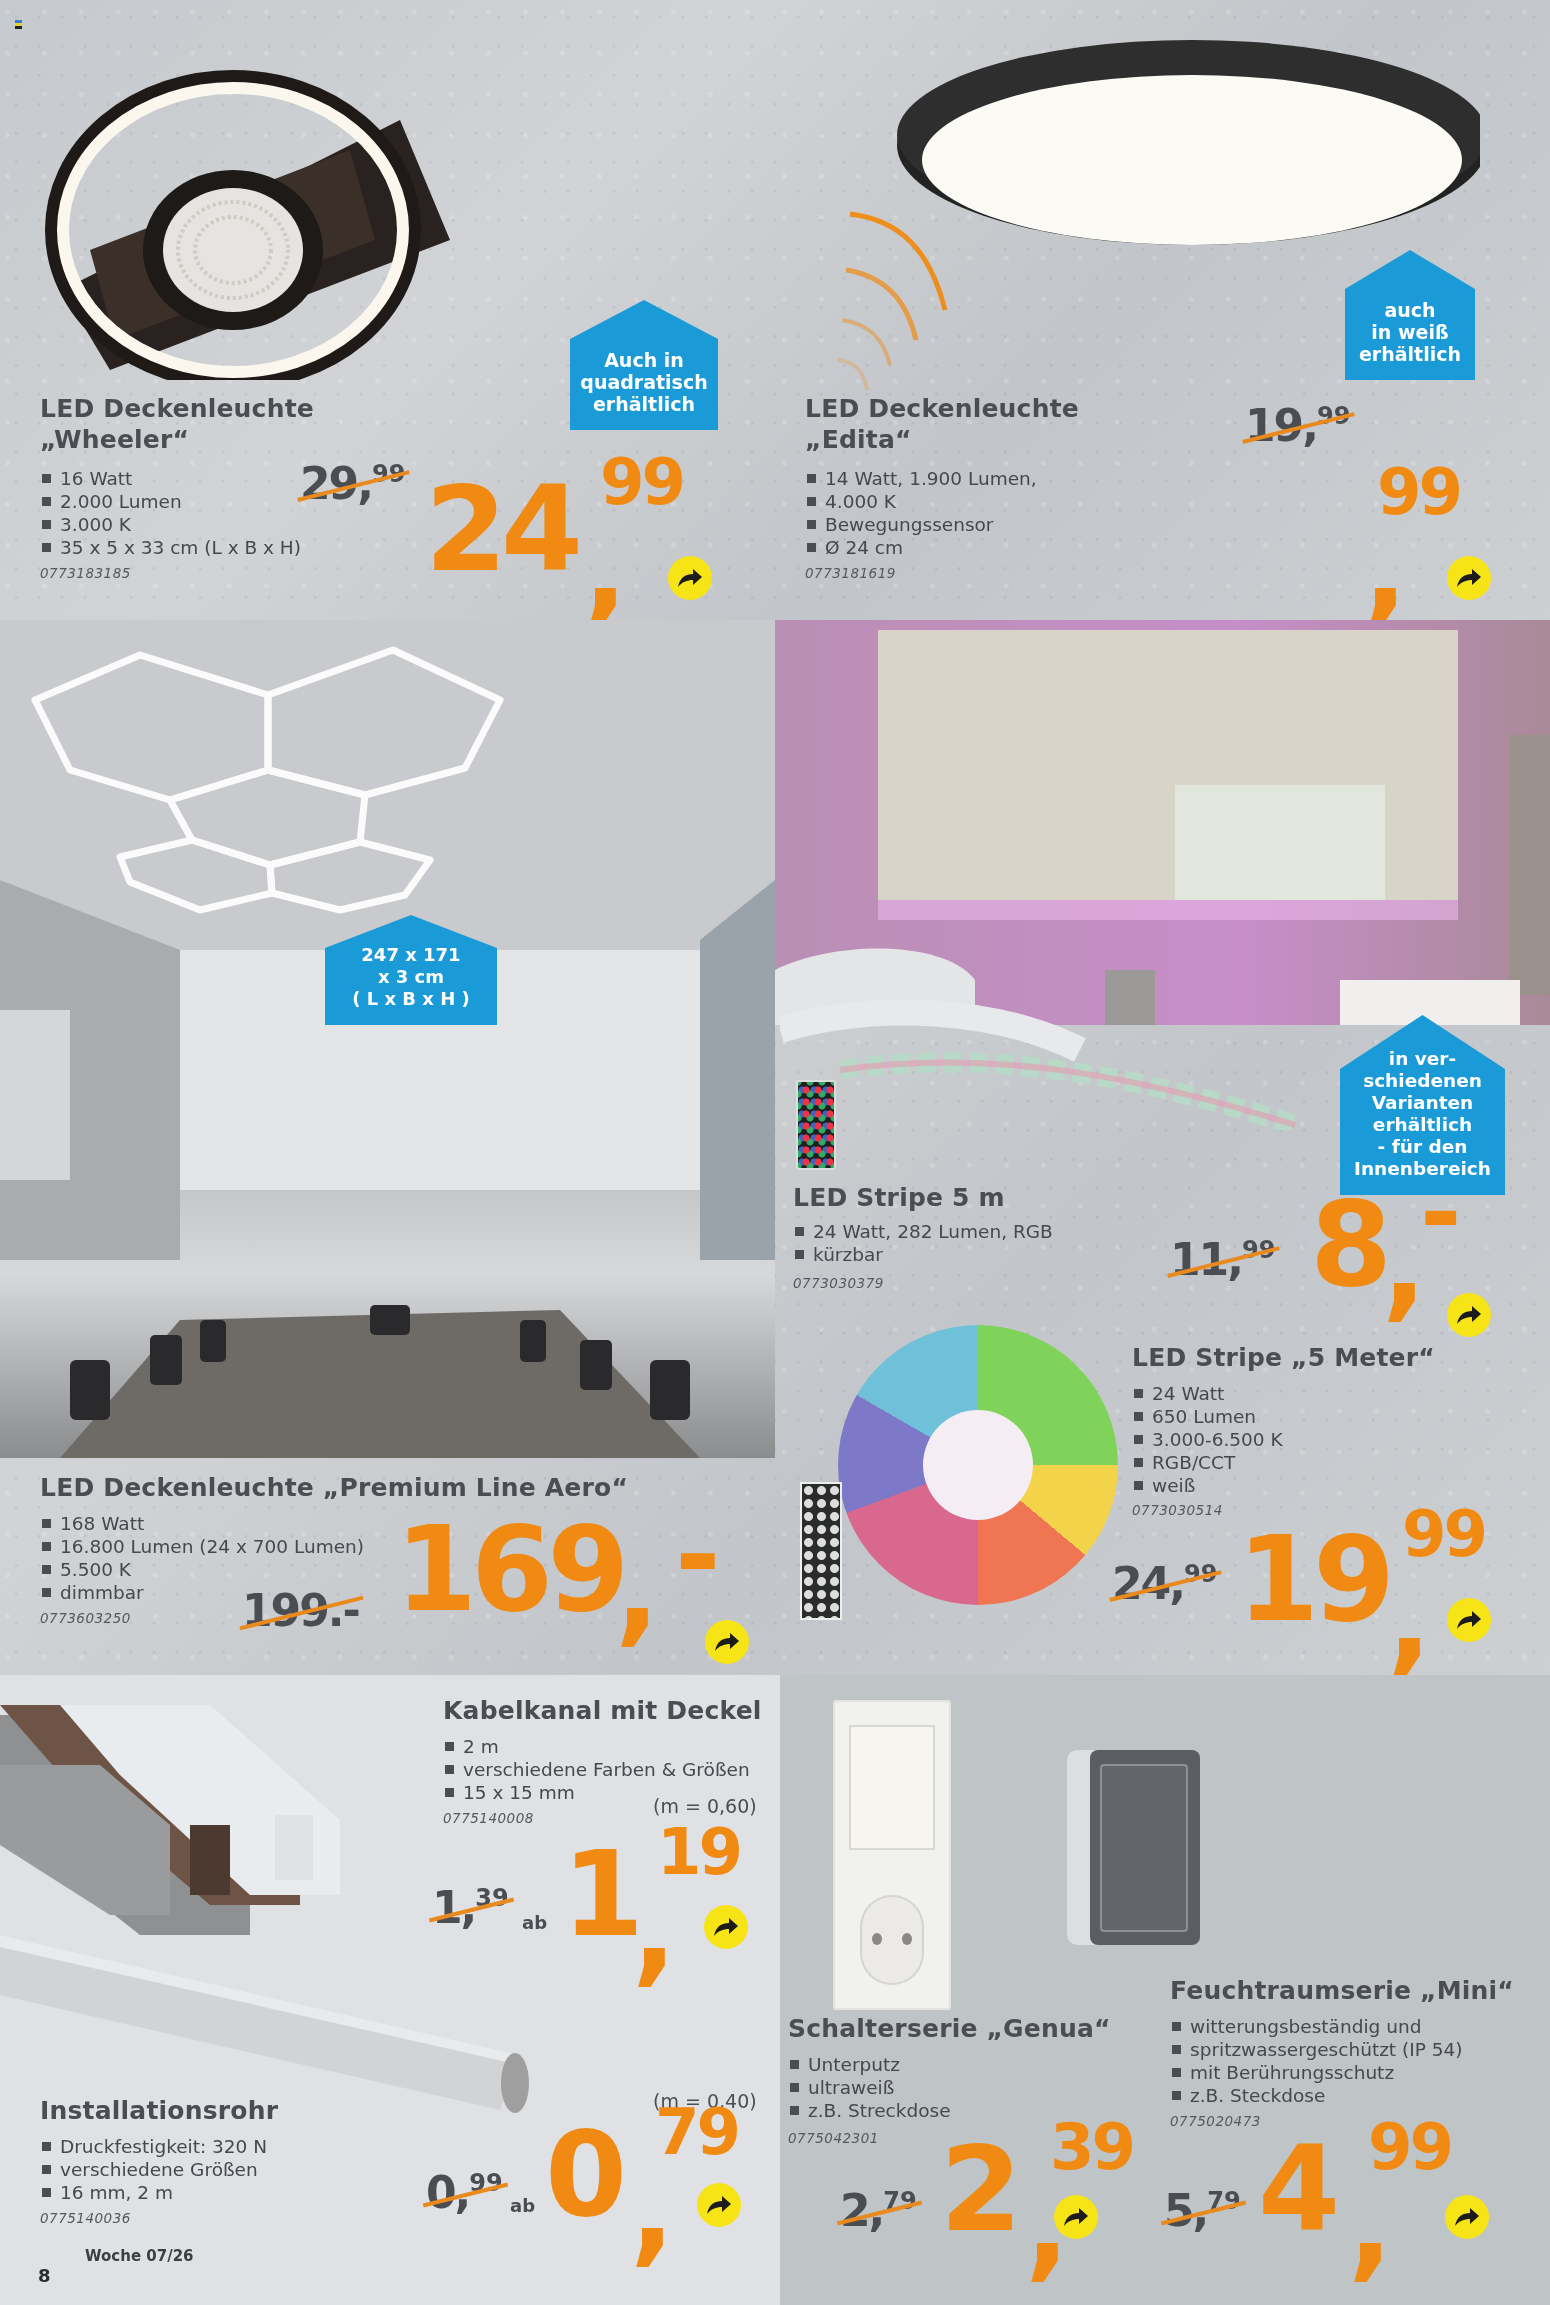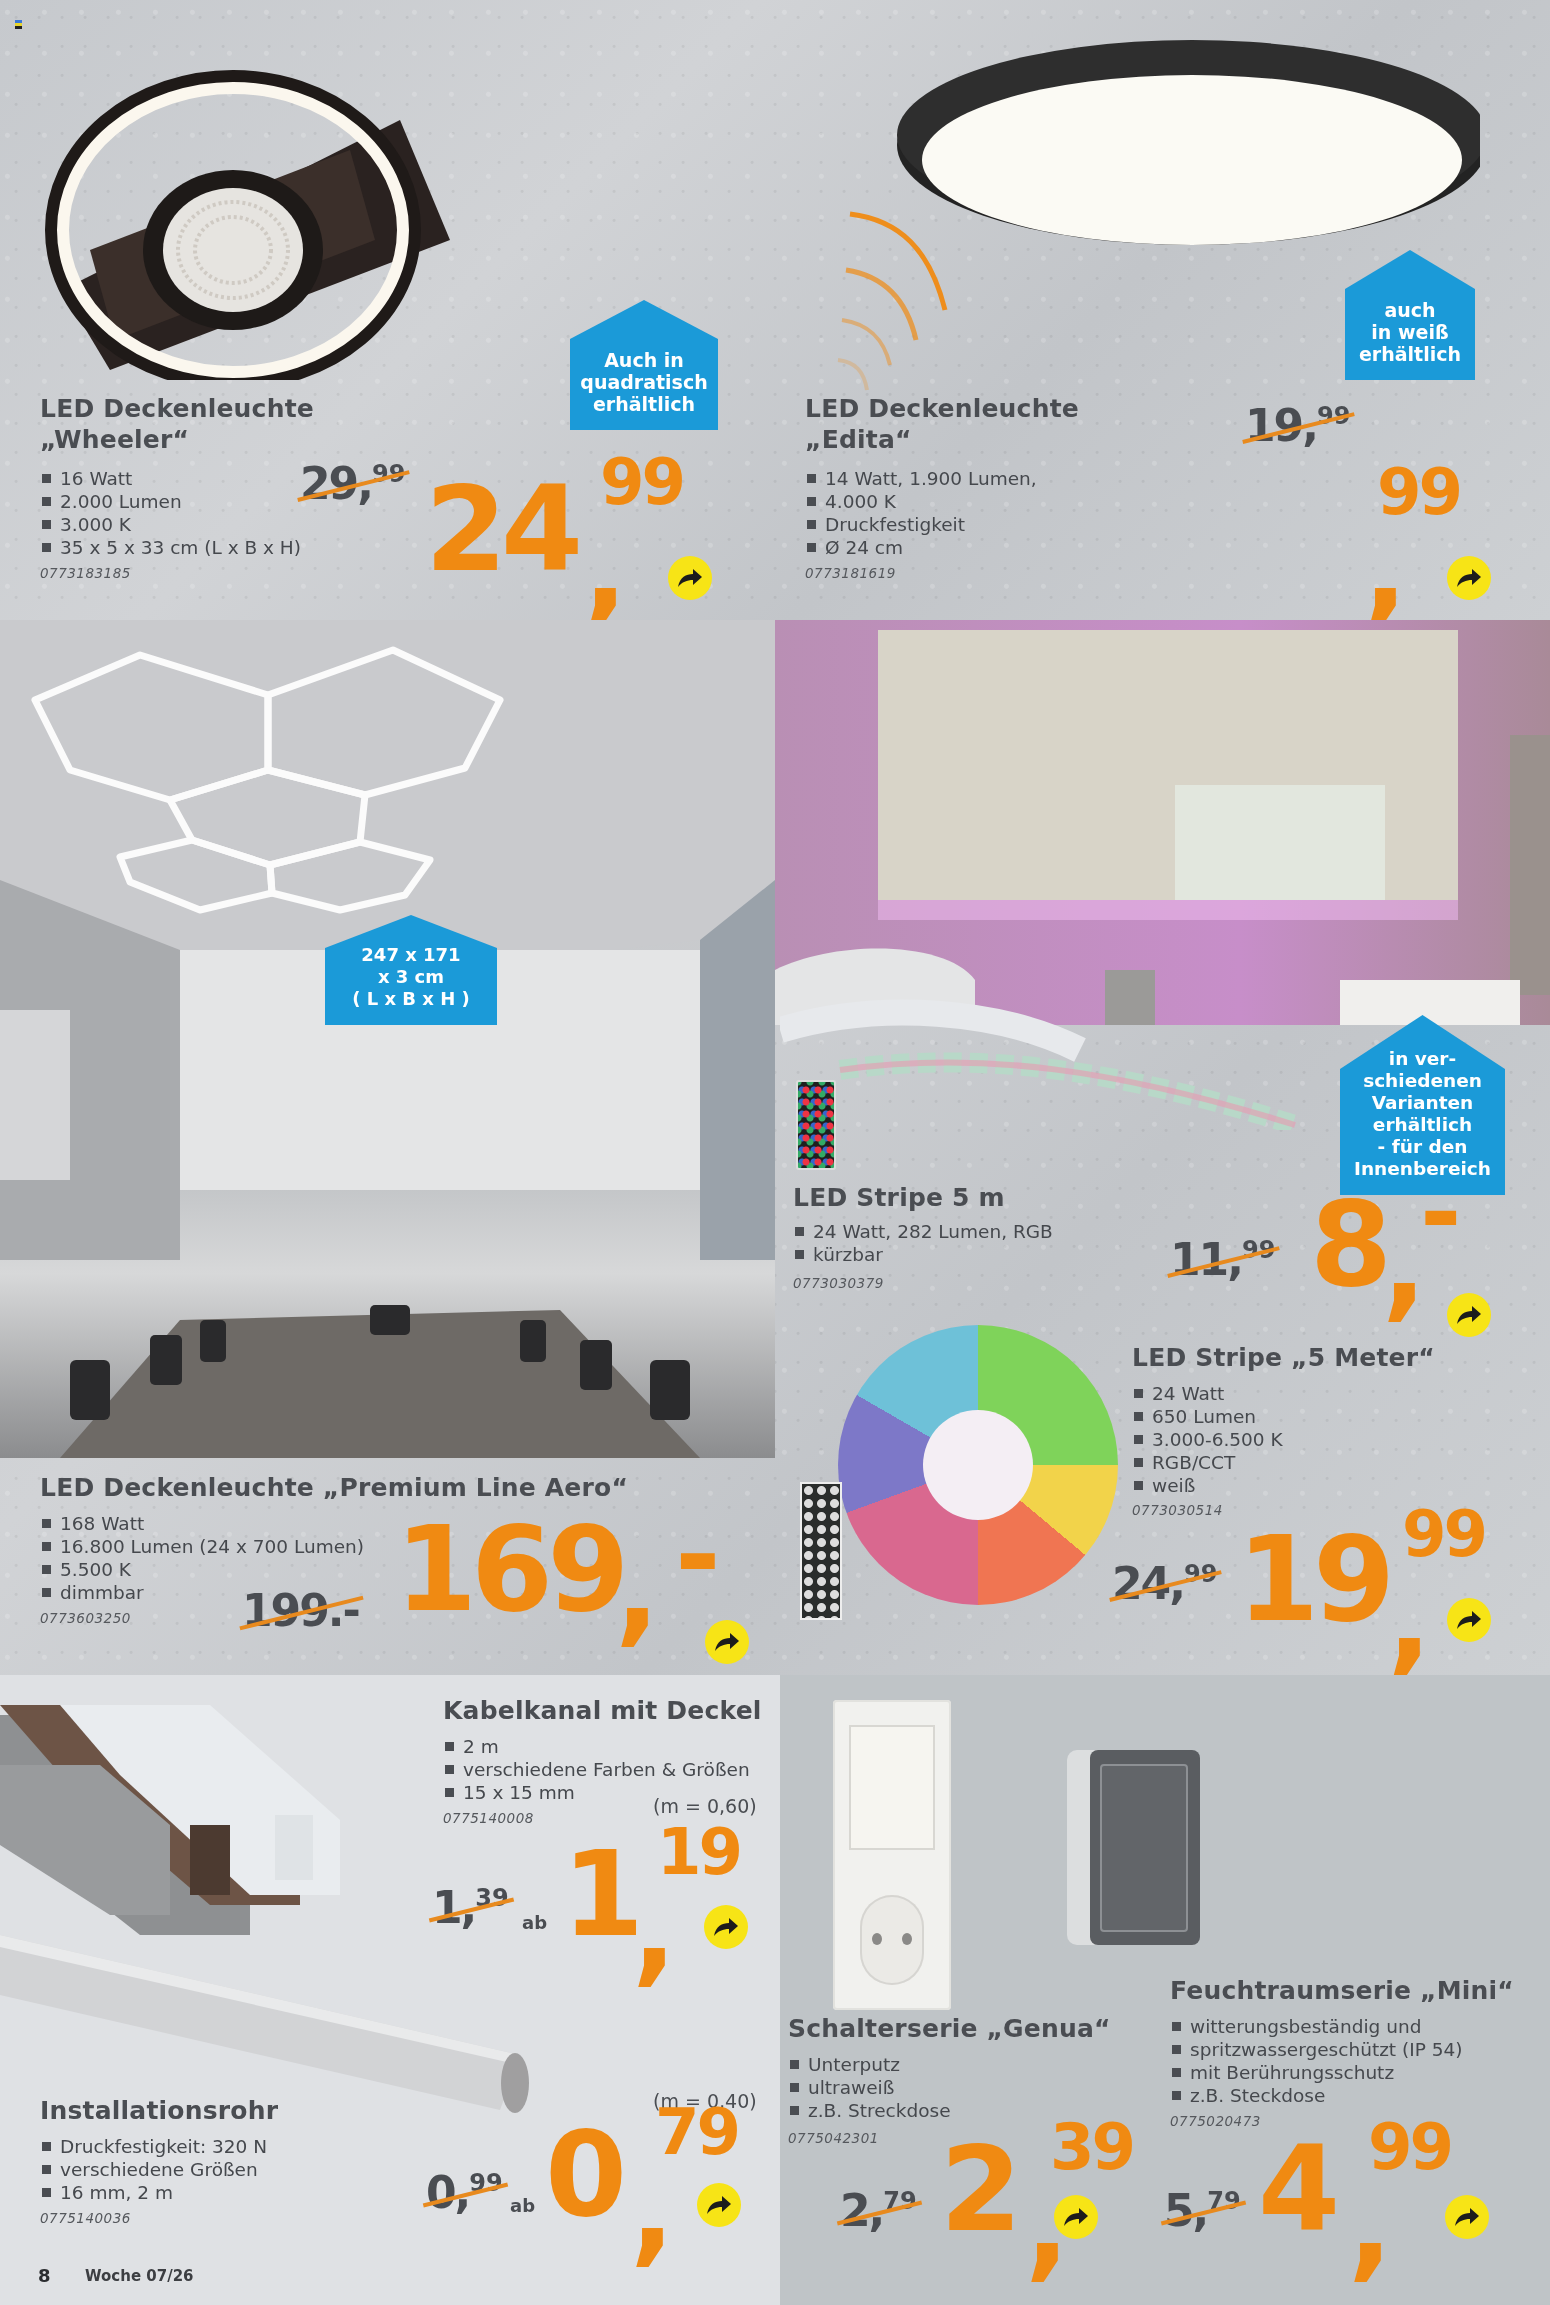--- a/index.html
+++ b/index.html
@@ -142,21 +142,21 @@
     <span>erhältlich</span>
   </div>
 
   <div class="title" style="left:805px;top:393px;">
     <div>LED Deckenleuchte</div>
     <div>„Edita“</div>
   </div>
   <ul class="specs" style="left:805px;top:467px;">
     <li>14 Watt, 1.900 Lumen,</li>
     <li style="padding-left:20px;list-style:none;"><span>4.000 K</span></li>
-    <li>Druckfestigkeit</li>
+    <li>Bewegungssensor</li>
     <li>Ø 24 cm</li>
   </ul>
   <div class="artno" style="left:805px;top:565px;">0773181619</div>
 
   <div class="old" style="left:1245px;top:400px;">
     <span class="m">19,</span><span class="c">99</span>
   </div>
   <div class="price" style="left:1205px;top:460px;width:330px;height:160px;">
     <span class="comma" style="left:158px;top:50px;">,</span>
     <span class="cents" style="left:172px;top:0;">99</span>
@@ -372,21 +372,21 @@
     <span class="comma" style="left:85px;top:55px;">,</span>
     <span class="cents" style="left:110px;top:5px;">79</span>
   </div>
   <div class="arrow-btn" style="left:697px;top:508px;">
     <svg width="28" height="22" viewBox="0 0 28 22">
         <path d="M2 20 C4 10 10 7 17 7 L17 2 L26 10 L17 18 L17 13 C11 13 6 15 2 20Z" fill="#1c1c1c"></path>
       </svg>
   </div>
 
   <div class="abs" style="left:38px;top:590px;font-size:18px;font-weight:bold;color:#2b2d30;">8</div>
-  <div class="abs" style="left:85px;top:592px;font-size:15px;font-weight:bold;color:#3c3e42;">Woche 07/26</div>
+  <div class="abs" style="left:85px;top:572px;font-size:15px;font-weight:bold;color:#3c3e42;">Woche 07/26</div>
 </div>
 
 <div class="panel" style="left:780px;top:1675px;width:770px;height:630px;background:#bfc4c7;">
 
   <div class="abs" style="left:53px;top:25px;width:118px;height:310px;background:#f1f1ee;border-radius:4px;box-shadow:inset 0 0 0 2px #e2e2de;">
     <div class="abs" style="left:16px;top:25px;width:86px;height:125px;background:#f6f5f0;border:2px solid #d8d7d2;"></div>
     <div class="abs" style="left:27px;top:195px;width:64px;height:90px;border-radius:32px;background:#ebeae6;box-shadow:inset 0 0 0 2px #d6d5d1;">
       <div class="abs" style="left:12px;top:38px;width:10px;height:12px;border-radius:50%;background:#8a8987;"></div>
       <div class="abs" style="left:42px;top:38px;width:10px;height:12px;border-radius:50%;background:#8a8987;"></div>
     </div>

